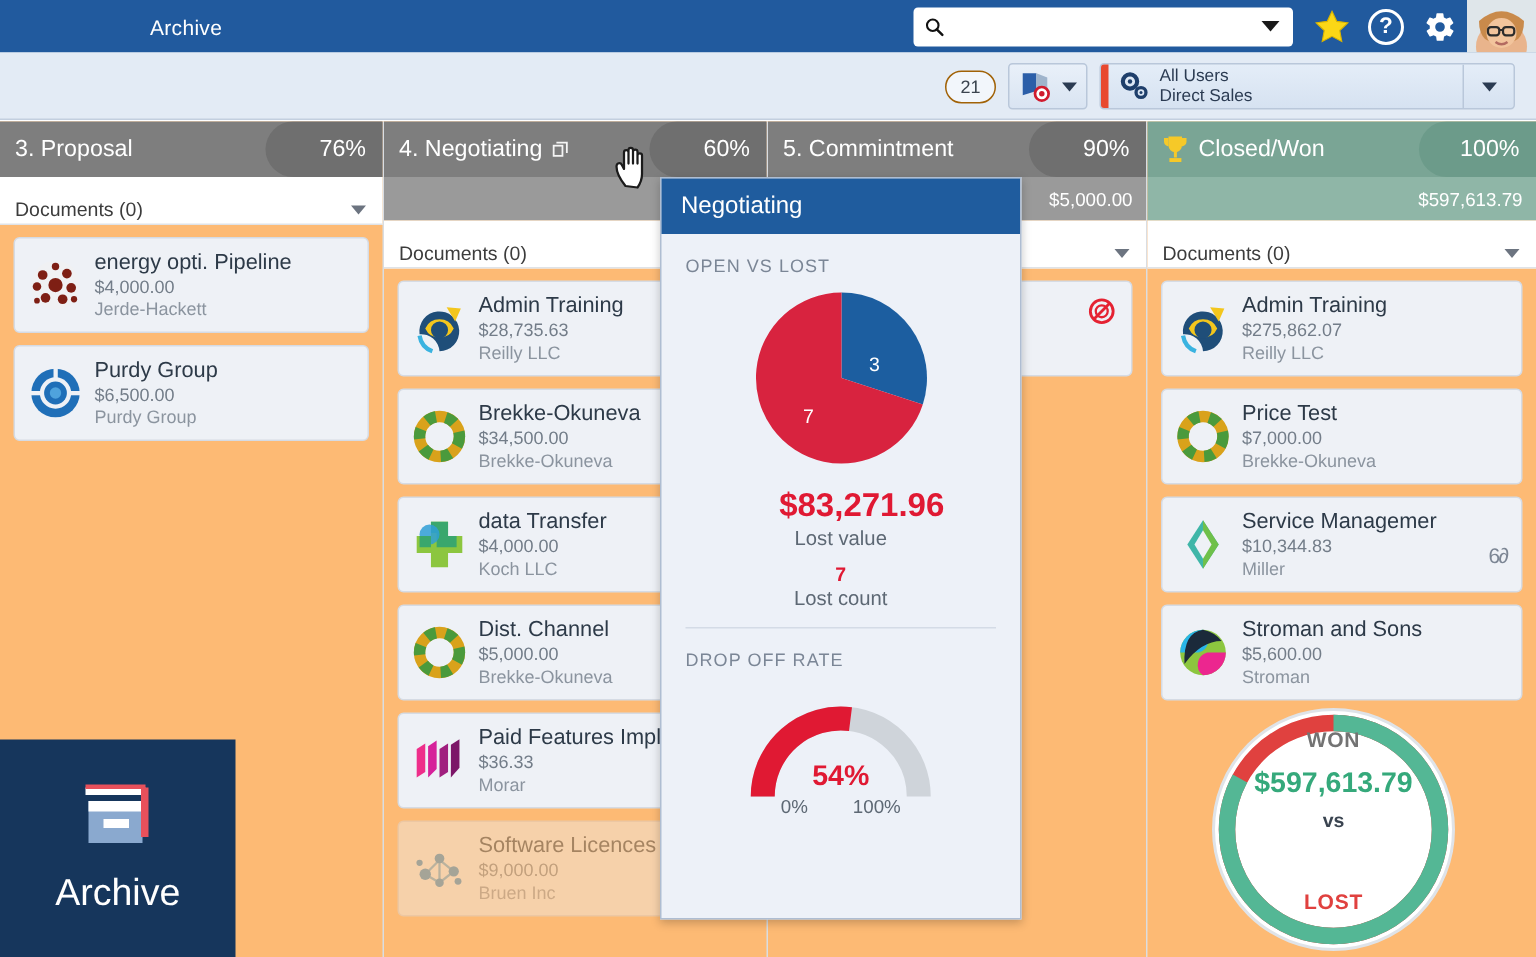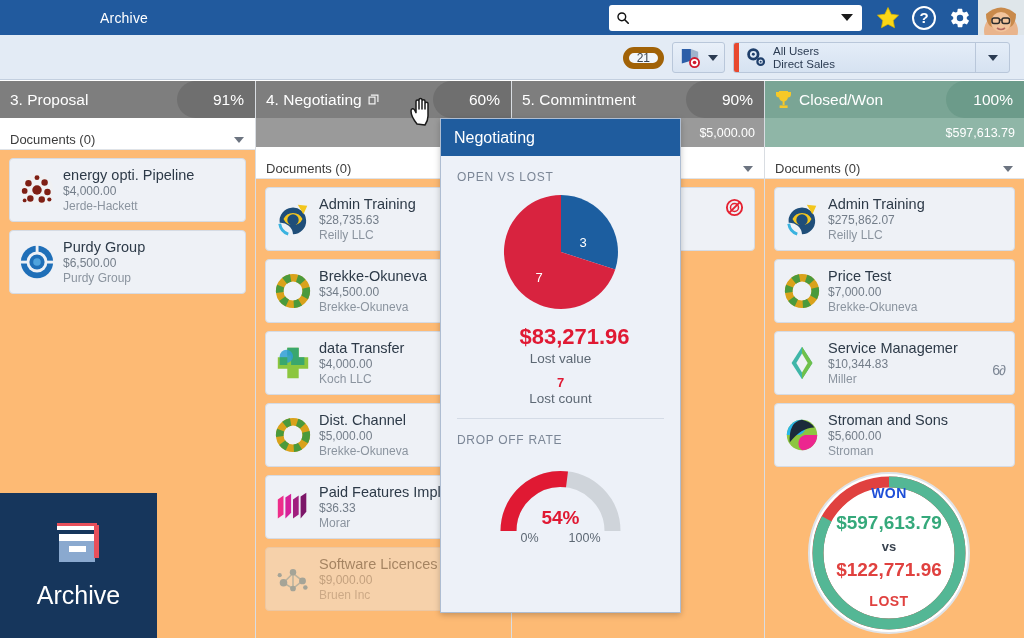--- a/index.html
+++ b/index.html
@@ -60,21 +60,21 @@
   
   .toolbar {
     position: absolute; left: 0; top: 35px; width: 1024px; height: 45px;
     background: #e3ebf5; border-bottom: 1px solid #c3cfdf;
   }
   .toolbar .inner {
     position: absolute; right: 14px; top: 7px;
     display: flex; align-items: center; gap: 8px;
   }
   .countpill {
-    min-width: 34px; height: 22px; border: 6px solid #a16207;
+    min-width: 34px; height: 22px; border: 1px solid #a16207;
     border-radius: 11px; background: #f2f6fb; color: #3b444f;
     font-size: 12px; display: flex; align-items: center;
     justify-content: center; padding: 0 8px;
   }
   .splitbtn {
     height: 31px; border: 1px solid #b9c7da; border-radius: 3px;
     background: linear-gradient(#e9f0f9,#d9e4f2);
     display: flex; align-items: center; padding: 0 6px; gap: 7px;
   }
   .flagicon { width: 22px; height: 20px; position: relative; }
@@ -207,21 +207,21 @@
   }
 
   
   .donut {
     position: absolute; left: 805px; top: 469px; width: 168px; height: 168px;
     z-index: 30;
   }
   .donut .dtxt {
     position: absolute; left: 0; right: 0; text-align: center;
   }
-  .donut .won-lbl { top: 16px; color: #1d4ed8; font-size: 14px; font-weight: bold; letter-spacing: .5px; }
+  .donut .won-lbl { top: 16px; color: #737373; font-size: 14px; font-weight: bold; letter-spacing: .5px; }
   .donut .won-val { top: 43px; color: #35a97b; font-size: 19px; font-weight: bold; }
   .donut .vs { top: 70px; color: #3a4450; font-size: 13px; font-weight: bold; }
   .donut .lost-val { top: 90px; color: #e0413f; font-size: 19px; font-weight: bold; }
   .donut .lost-lbl { top: 124px; color: #e0413f; font-size: 14px; font-weight: bold; letter-spacing: .5px; }
 
   
   .archbox {
     position: absolute; left: 0; top: 493px; width: 157px; height: 145px;
     background: #16365c; z-index: 50;
     display: flex; flex-direction: column; align-items: center;
@@ -312,21 +312,21 @@
         <div class="ch chev"></div>
       </div>
     </div>
   </div>
 
   <div class="board">
 
     <div class="col c1">
       <div class="colhead">
         <span>3. Proposal</span>
-        <span class="pct">91%</span>
+        <span class="pct">76%</span>
       </div>
       <div class="docsrow">
         <span>Documents (0)</span>
         <span class="ch2"></span>
       </div>
       <div class="cardlist">
 
         <div class="card">
           <svg class="logo" viewBox="0 0 40 40">
             <circle cx="20" cy="20" r="17" fill="#f0f1f3"></circle>
@@ -638,21 +638,20 @@
     <svg width="168" height="168" viewBox="0 0 168 168">
       <circle cx="84" cy="84" r="80" fill="#ffffff" stroke="#dfe3e8" stroke-width="2"></circle>
 
       <circle cx="84" cy="84" r="71" fill="none" stroke="#e0413f" stroke-width="11"></circle>
       <circle cx="84" cy="84" r="71" fill="none" stroke="#54b795" stroke-width="11" stroke-dasharray="369.7 76.3" transform="rotate(-90 84 84)"></circle>
       <circle cx="84" cy="84" r="65" fill="#ffffff"></circle>
     </svg>
     <div class="dtxt won-lbl">WON</div>
     <div class="dtxt won-val">$597,613.79</div>
     <div class="dtxt vs">vs</div>
-    <div class="dtxt lost-val">$122,771.96</div>
     <div class="dtxt lost-lbl">LOST</div>
   </div>
 
   <div class="archbox">
     <svg width="62" height="52" viewBox="0 0 62 52">
       <rect x="9" y="4" width="40" height="5" fill="#ffffff"></rect>
       <rect x="9" y="2" width="40" height="3" fill="#e8505b"></rect>
       <rect x="11" y="13" width="36" height="28" fill="#8aa9cf"></rect>
       <rect x="11" y="13" width="36" height="7" fill="#ffffff"></rect>
       <rect x="46" y="4" width="5" height="33" fill="#e8505b"></rect>

